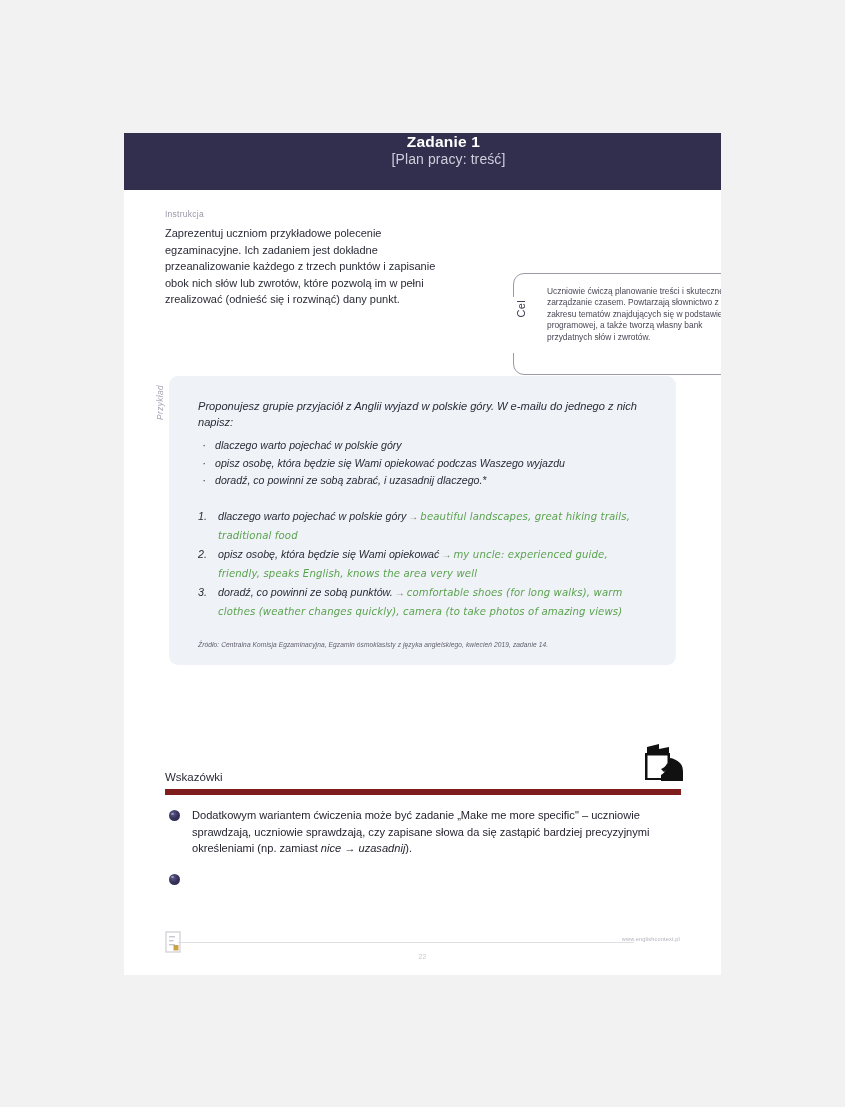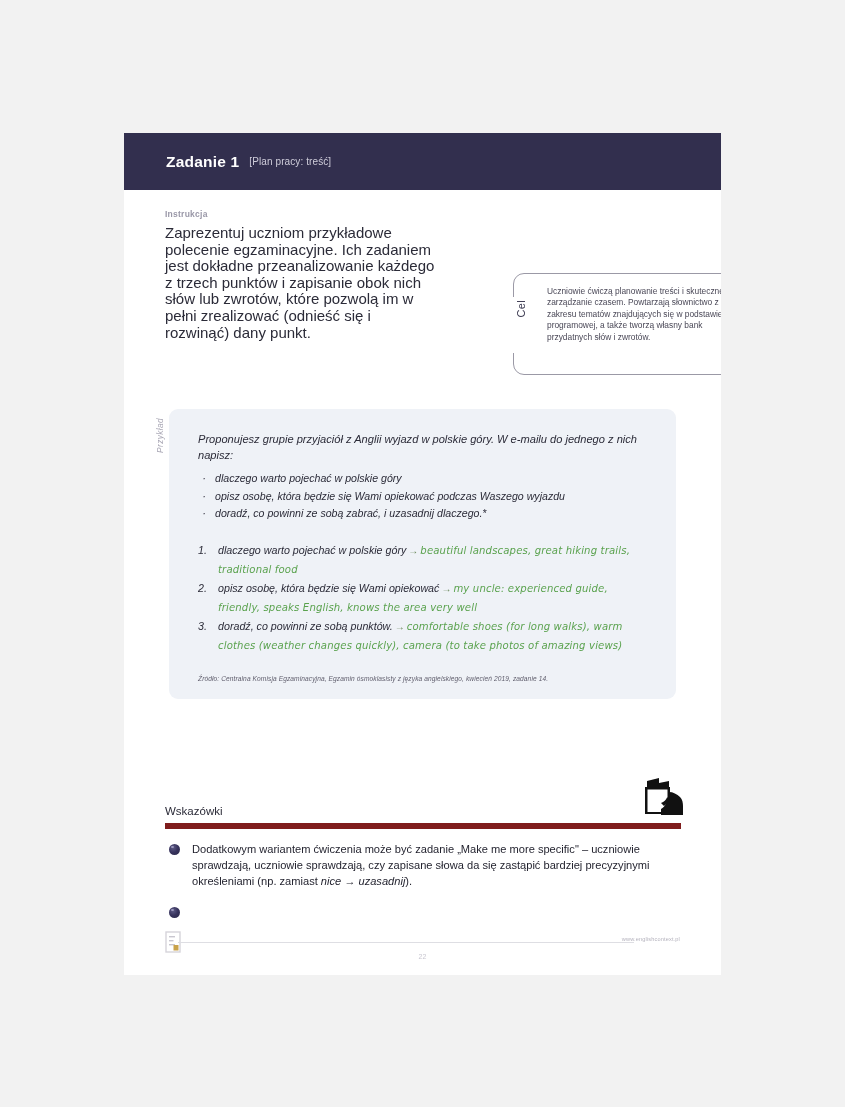--- a/index.html
+++ b/index.html
@@ -23,49 +23,49 @@
   }
 
   
   .hdr {
     height: 57px;
     background: #322f4e;
     display: flex;
     align-items: center;
     padding-left: 42px;
     box-sizing: border-box;
+    flex-direction: column;
   }
   .hdr-title {
     color: #ffffff;
     font-size: 15.5px;
     font-weight: bold;
     letter-spacing: .2px;
   }
   .hdr-sub {
     color: #cfcdda;
-    font-size: 10px;
+    font-size: 14px;
     margin-left: 10px;
     letter-spacing: .1px;
   }
 
   
   .instr-wrap {
     position: relative;
     padding: 19px 0 0 41px;
   }
   .instr-label {
     font-size: 8.5px;
     color: #9a98a8;
     letter-spacing: .25px;
     margin-bottom: 6px;
-    font-weight: bold;
   }
   .instr-body {
     width: 272px;
-    font-size: 15px;
+    font-size: 11px;
     line-height: 16.6px;
     color: #2b2b38;
   }
 
   
   .cel-box {
     position: absolute;
     left: 389px;
     top: 83px;
     width: 235px;

